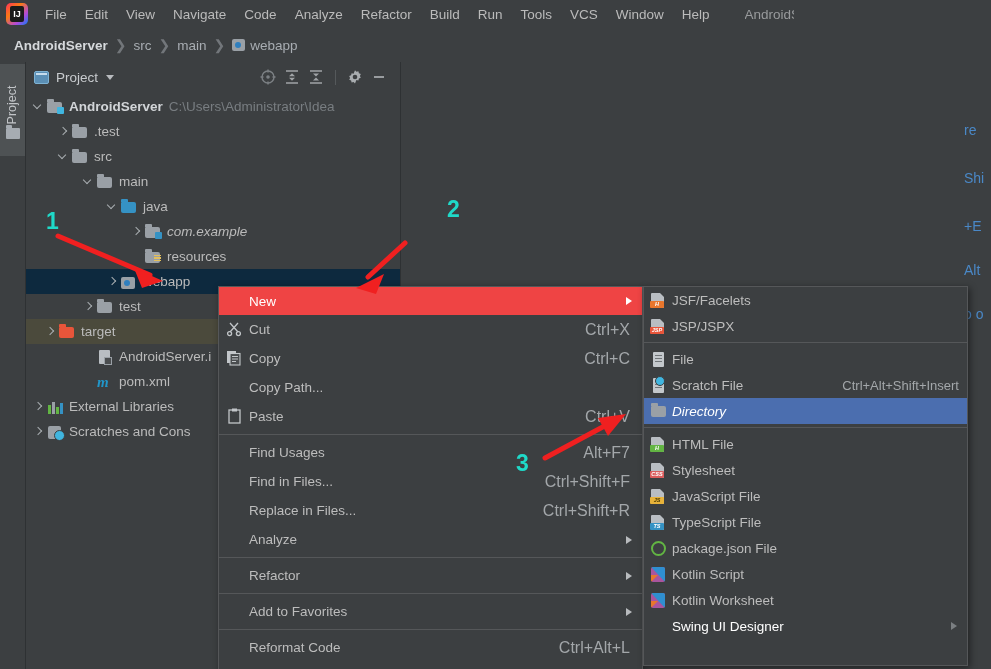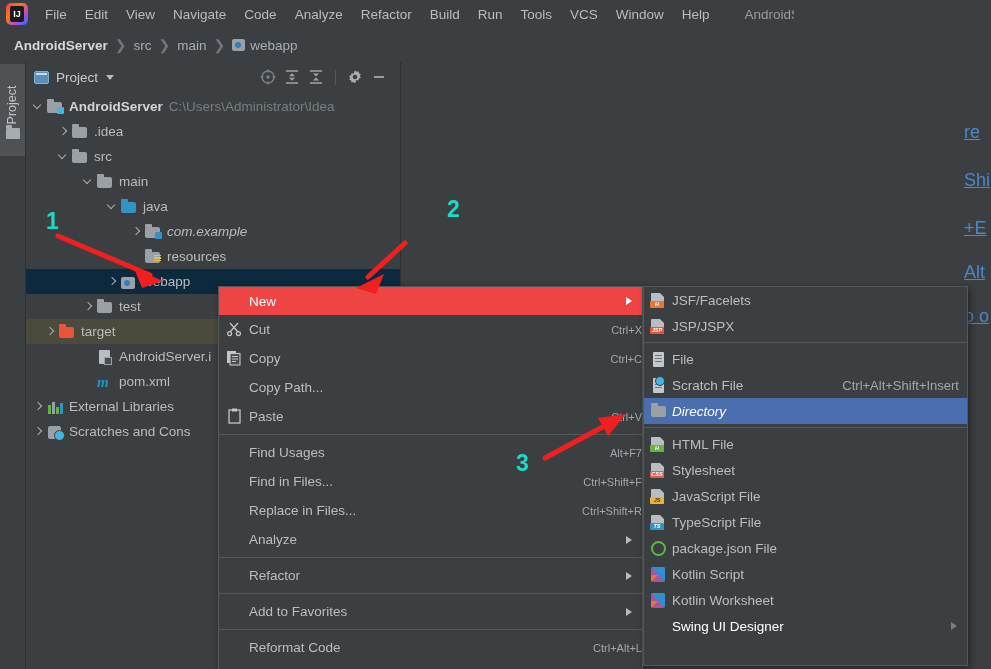--- a/index.html
+++ b/index.html
@@ -142,41 +142,41 @@
   .scr-clock{position:absolute;right:-2px;bottom:-2px;width:9px;height:9px;border-radius:50%;background:#40b6e0;border:1px solid #3c3f41;}
   .lbl{color:#bbbbbb;font-size:13.5px;}
   .lbl.b{font-weight:bold;color:#d2d5d8;}
   .lbl.dim{color:#787d81;margin-left:6px;}
 
   
   .editor{
     position:absolute;left:402px;top:62px;right:0;bottom:0;background:#3c3f41;overflow:hidden;
   }
   .hintline{
-    position:absolute;white-space:nowrap;font-size:18px;color:#4a88c7;text-decoration:underline;
+    position:absolute;white-space:nowrap;font-size:14px;color:#4a88c7;
   }
 
   
   .ctx{
     position:absolute;left:218px;top:286px;width:425px;
     background:#3c3f41;border:1px solid #555759;box-sizing:border-box;
     box-shadow:2px 2px 7px rgba(0,0,0,.45);
     padding:0;z-index:30;
   }
   .ctx .mi{
     height:29px;display:flex;align-items:center;position:relative;
     padding-left:0;box-sizing:border-box;
   }
   .ctx .mi.first{height:28px;}
   .ctx .mi.active{background:#ef4444;}
   .mi-icon{width:30px;height:29px;flex:none;position:relative;}
   .mi-label{color:#bdbdbd;font-size:13.5px;}
   .mi.active .mi-label{color:#ffffff;}
   .mi-key{
-    margin-left:auto;color:#a3a7aa;font-size:11px;
+    margin-left:auto;margin-right:12px;color:#a3a7aa;font-size:16px;
   }
   .mi-arrow{
     margin-left:auto;margin-right:10px;width:0;height:0;
     border-top:4.5px solid transparent;border-bottom:4.5px solid transparent;
     border-left:6px solid #b8bbbe;
   }
   .mi.active .mi-arrow{border-left-color:#ffffff;}
   .ctx-sep{height:1px;background:#555759;margin:3px 0;}
 
   
@@ -320,21 +320,21 @@
           </span>
         <span class="lbl b">AndroidServer</span>
         <span class="lbl dim">C:\Users\Administrator\Idea</span>
       </div>
 
       <div class="row" style="padding-left:33px;">
         <span class="arr right"></span>
         <span class="ic">
             <i class="fold"></i>
           </span>
-        <span class="lbl">.idea</span>
+        <span class="lbl">.test</span>
       </div>
 
       <div class="row" style="padding-left:33px;">
         <span class="arr down"></span>
         <span class="ic">
             <i class="fold"></i>
           </span>
         <span class="lbl">src</span>
       </div>
 

